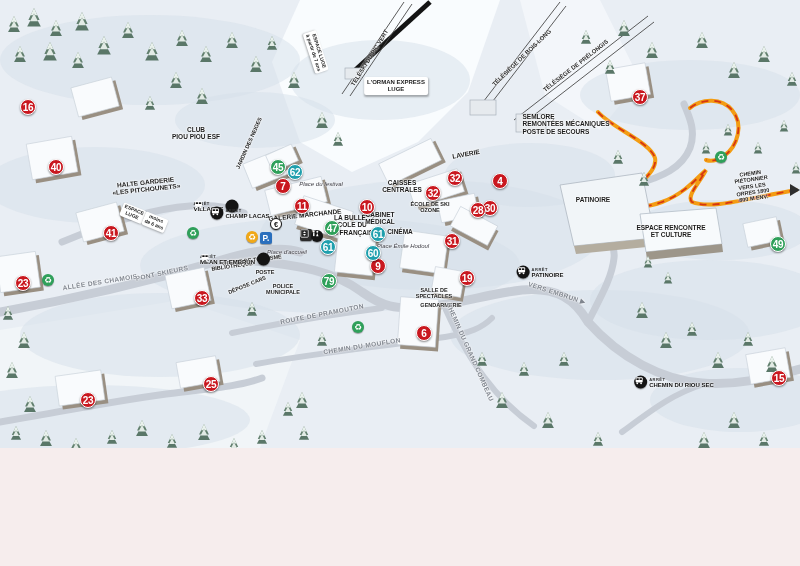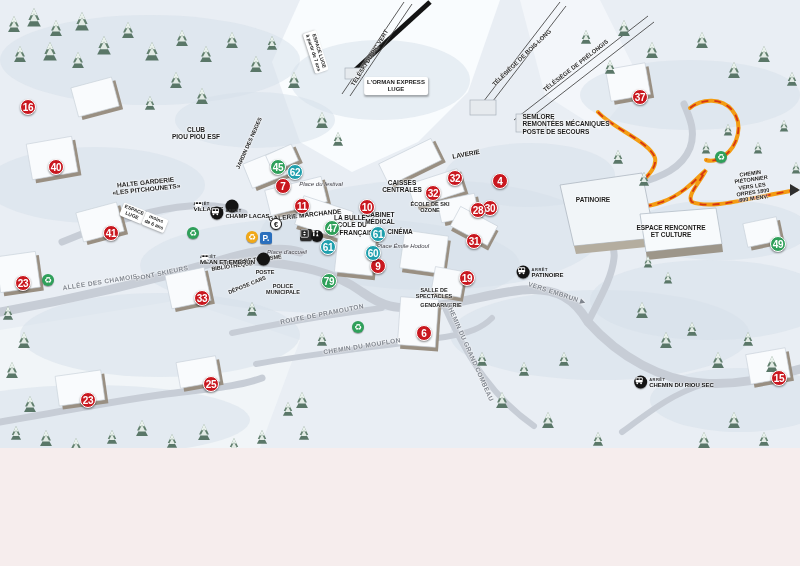--- a/index.html
+++ b/index.html
@@ -484,21 +484,21 @@
       <div class="marker res" style="left: 202px; top: 298px;">33</div>
       <div class="marker res" style="left: 283px; top: 186px;">7</div>
       <div class="marker res" style="left: 302px; top: 206px;">11</div>
       <div class="marker res" style="left: 327px; top: 207px; margin-left: 40px;">10</div>
       <div class="marker res" style="left: 378px; top: 266px;">9</div>
       <div class="marker res" style="left: 455px; top: 178px;">32</div>
       <div class="marker res" style="left: 433px; top: 193px;">32</div>
       <div class="marker res" style="left: 500px; top: 181px;">4</div>
       <div class="marker res" style="left: 490px; top: 196px; margin-top: 12px;">30</div>
       <div class="marker res" style="left: 478px; top: 210px;">28</div>
-      <div class="marker res" style="left: 452px; top: 241px; margin-left: 22px;">31</div>
+      <div class="marker res" style="left: 452px; top: 241px;">31</div>
       <div class="marker res" style="left: 426px; top: 278px; margin-left: 41px;">19</div>
       <div class="marker res" style="left: 424px; top: 333px;">6</div>
       <div class="marker res" style="left: 640px; top: 97px;">37</div>
       <div class="marker res" style="left: 779px; top: 378px;">15</div>
       <div class="marker hotel" style="left: 278px; top: 167px;">45</div>
       <div class="marker hotel" style="left: 332px; top: 228px;">47</div>
       <div class="marker hotel" style="left: 329px; top: 281px;">79</div>
       <div class="marker hotel" style="left: 778px; top: 244px;">49</div>
       <div class="marker agence" style="left: 295px; top: 172px;">62</div>
       <div class="marker agence" style="left: 328px; top: 247px;">61</div>

